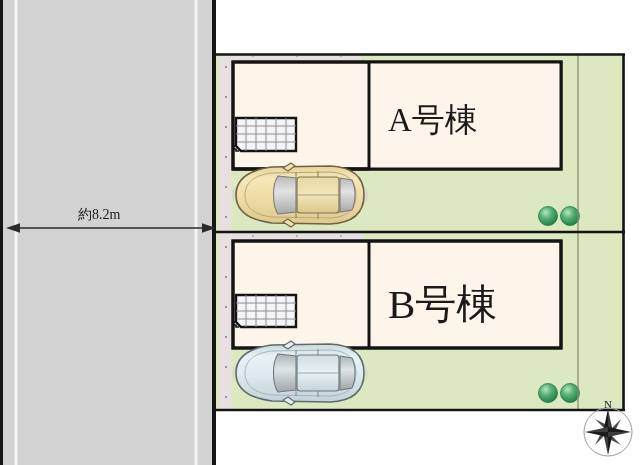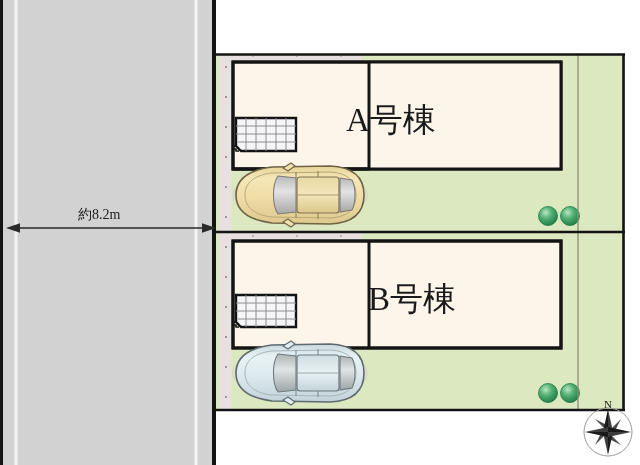--- a/index.html
+++ b/index.html
@@ -20,28 +20,29 @@
     width: 640px;
     height: 465px;
   }
   .overlay-text {
     position: absolute;
     white-space: nowrap;
     color: #1a1a1a;
     font-family: "Liberation Serif", "DejaVu Serif", serif;
   }
   #label-unit-a {
-    left: 346px; top: 98px;
+    left: 388px; top: 98px;
     font-size: 33px;
     letter-spacing: 0px;
   }
   #label-unit-b {
     left: 368px; top: 277px;
-    font-size: 33px;
+    font-size: 41px;
     letter-spacing: 0px;
+    padding-left: 20px;
   }
   #label-road-width {
     left: 78px; top: 206px;
     font-size: 14px;
   }
   #label-compass-n {
     left: 604px; top: 398px;
     font-size: 11px;
     font-family: "Liberation Serif", "DejaVu Serif", serif;
   }

